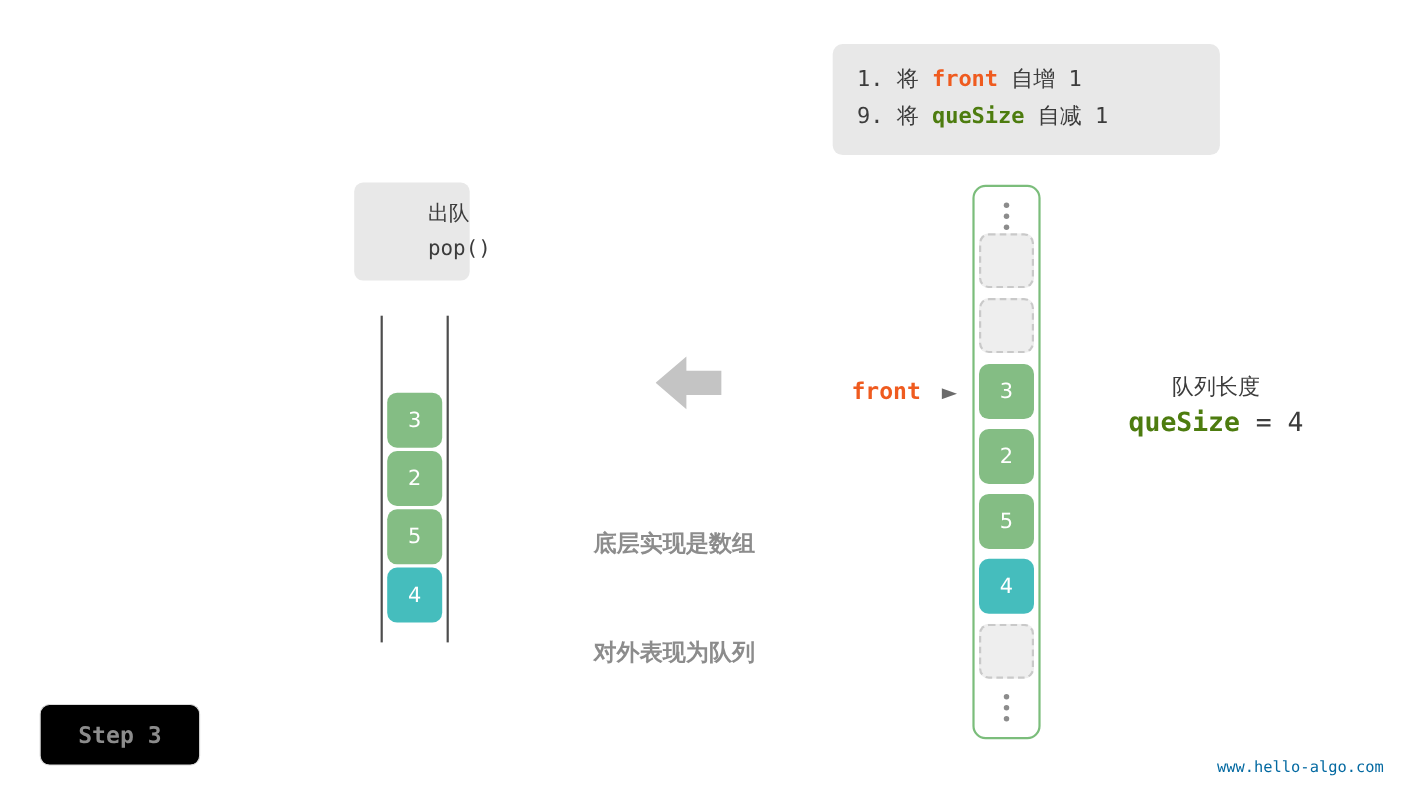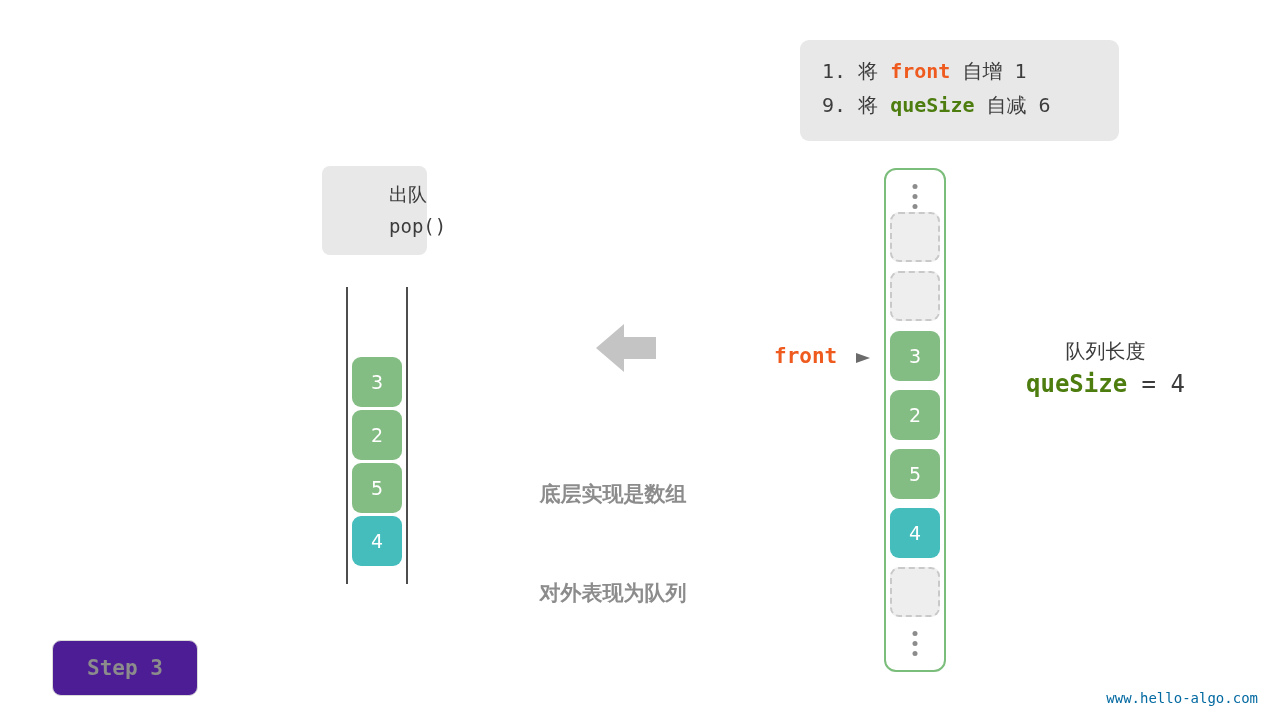--- a/index.html
+++ b/index.html
@@ -11,23 +11,23 @@
     width: 1280px;
     height: 720px;
     position: relative;
     overflow: hidden;
     font-family: "DejaVu Sans", sans-serif;
   }
 
   
   .instr-box {
     position: absolute;
-    left: 800px;
+    left: 757px;
     top: 40px;
-    width: 319px;
+    width: 352px;
     height: 101px;
     background: #e8e8e8;
     border-radius: 9px;
     box-sizing: border-box;
     padding: 14px 22px 0 22px;
   }
   .instr-line {
     font-family: "DejaVu Sans Mono", monospace;
     font-size: 20px;
     line-height: 34px;
@@ -195,27 +195,27 @@
     font-family: "DejaVu Sans Mono", monospace;
     font-size: 24px;
     line-height: 34px;
     color: #3c3c3c;
     white-space: pre;
   }
 
   
   .step-badge {
     position: absolute;
-    left: 52px;
+    left: 36px;
     top: 640px;
     width: 144px;
     height: 54px;
     border: 1px solid #dadada;
     border-radius: 9px;
-    background: #4c1d95;
+    background: #000000;
     display: flex;
     align-items: center;
     justify-content: center;
     font-family: "DejaVu Sans Mono", monospace;
     font-size: 21px;
     font-weight: bold;
     color: #8c8c8c;
   }
 
   
@@ -226,21 +226,21 @@
     font-family: "DejaVu Sans Mono", monospace;
     font-size: 14px;
     color: #0369a1;
   }
 </style>
 </head>
 <body>
 
 <div class="instr-box">
   <div class="instr-line"><span>1. 将 </span><span class="kw-front">front</span><span> 自增 1</span></div>
-  <div class="instr-line"><span>9. 将 </span><span class="kw-quesize">queSize</span><span> 自减 6</span></div>
+  <div class="instr-line"><span>9. 将 </span><span class="kw-quesize">queSize</span><span> 自减 1</span></div>
 </div>
 
 <div class="pop-box">
   <div class="pop-line">出队</div>
   <div class="pop-line">pop()</div>
 </div>
 
 <div class="queue-wrap">
   <div class="queue-wall left"></div>
   <div class="queue-wall right"></div>

